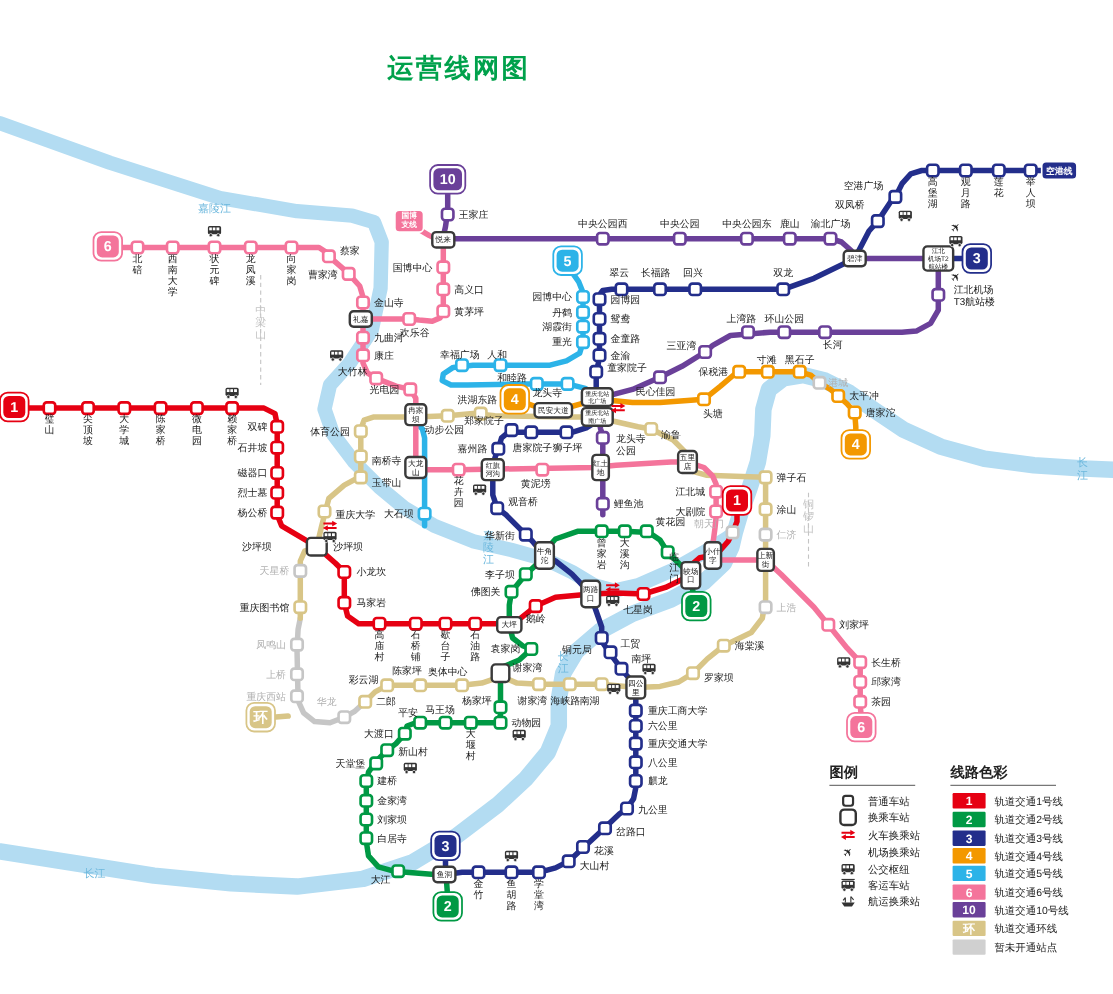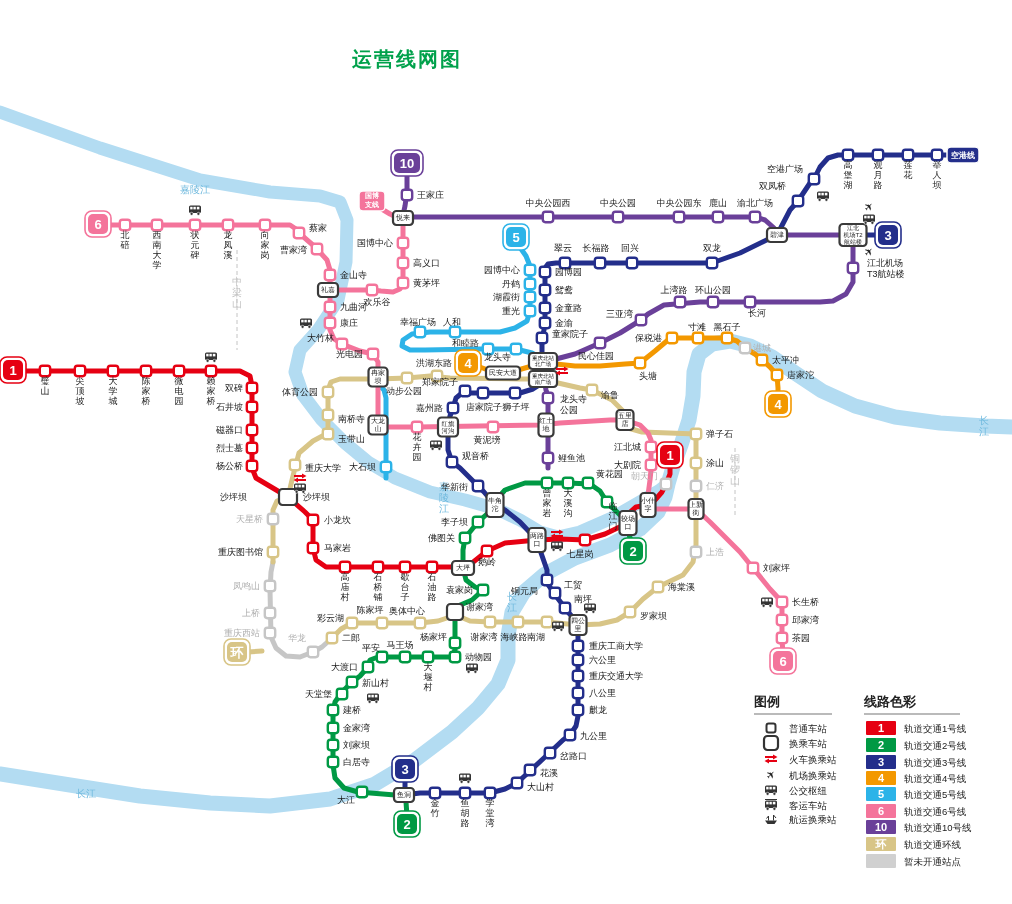--- a/index.html
+++ b/index.html
@@ -1,19 +1,19 @@
 <!DOCTYPE html>
 <html><head>
 <meta charset="utf-8">
 <style>
   html,body{margin:0;padding:0;background:#fff;}
   body{width:1012px;height:904px;position:relative;font-family:"Liberation Sans","DejaVu Sans",sans-serif;}
   #map-root{position:absolute;inset:0;}
   svg text{user-select:none;}
-  .page-title{position:absolute;left:352px;top:46px;font-size:20px;font-weight:bold;letter-spacing:2px;}
+  .page-title{position:absolute;left:352px;top:46px;font-size:24px;font-weight:bold;letter-spacing:2px;}
 </style>
 </head>
 <body>
 
 <div id="map-root">
   <div class="page-title" style="color: rgb(0, 161, 75);">运营线网图</div>
   <svg id="map-svg" width="1012" height="904" viewBox="0 0 1012 904" xmlns="http://www.w3.org/2000/svg">
       <g>
         <path d="M0,112 L100,148 L200,180 L270,192 L320,196 L340,202 L347,220 L346,262 L338,300 L318,330 L300,350 L295,372 L303,395 L322,420 L345,443 L368,462 L395,478 L430,492 L465,500 L497,509 L520,520 L540,532 L558,537 L580,532 L612,518 L640,502 L660,490 L668,484" fill="none" stroke="#b3dcf2" stroke-width="13" stroke-linejoin="round" stroke-linecap="round"></path>
         <path d="M0,774 L70,785 L140,796 L210,803 L270,806 L330,799 L375,784 L415,760 L452,732 L478,708 L498,684 L508,660 L508,636 L512,612 L524,592 L545,574 L575,558 L610,545 L640,529 L658,512 L665,497 L668,484 L673,467 L681,445 L689,420 L693,396 L694,372 L699,354 L712,344 L730,341 L750,346 L772,357 L795,373 L822,391 L855,406 L895,417 L940,423 L985,426 L1012,427" fill="none" stroke="#b3dcf2" stroke-width="15" stroke-linejoin="round" stroke-linecap="round"></path>

